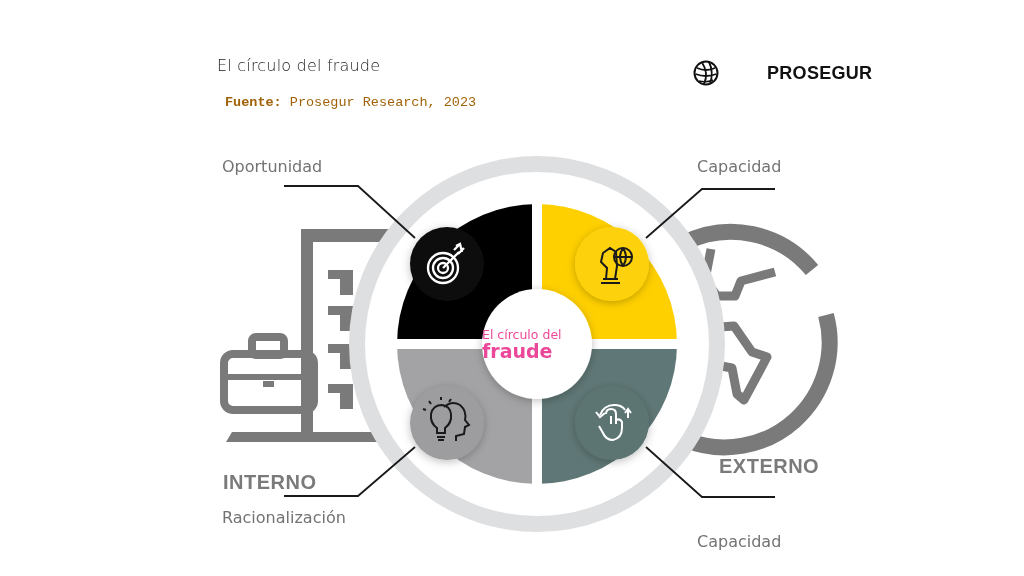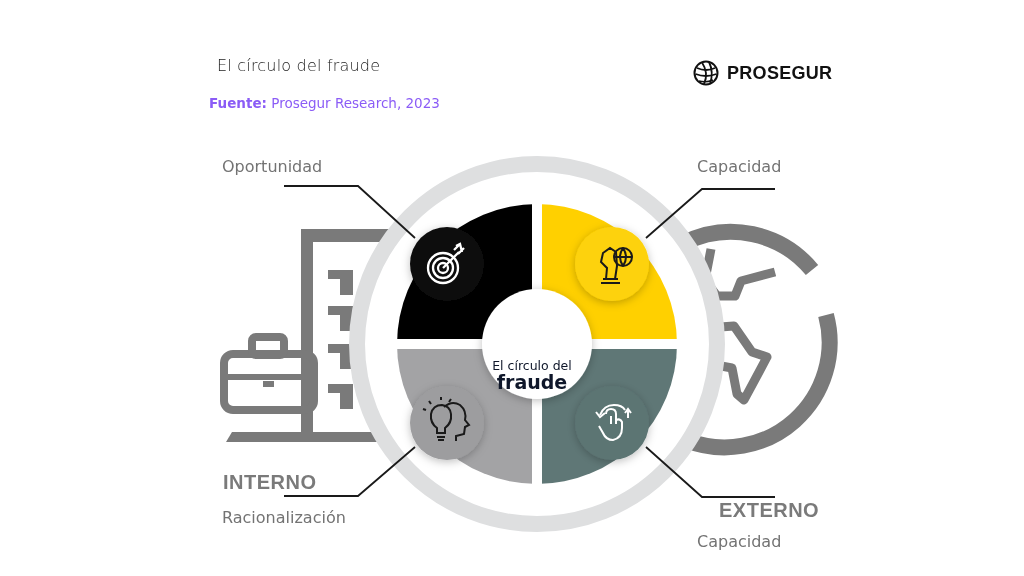--- a/index.html
+++ b/index.html
@@ -1,25 +1,25 @@
 <!DOCTYPE html>
 <html><head>
 <meta charset="utf-8">
 <style>
   html, body { margin: 0; padding: 0; background: #ffffff; }
   body { width: 1024px; height: 576px; position: relative; overflow: hidden; font-family: "DejaVu Sans", sans-serif; color: #1a1a1a; }
   .title { position: absolute; left: 217px; top: 56px; font-size: 16px; font-weight: 300; letter-spacing: 0.2px; color: #1c1c1c; }
-  .source { position: absolute; left: 209px; top: 95px; font-size: 13.5px; color: #8b5cf6; }
+  .source { position: absolute; left: 225px; top: 95px; font-size: 13.5px; color: #a16207; font-family: Liberation Mono, monospace; }
   .source b { font-weight: 700; }
   .logo { position: absolute; left: 693px; top: 60px; display: flex; align-items: center; gap: 8px; }
-  .logo-text { font-family: "Liberation Sans", sans-serif; font-weight: 700; font-size: 18px; letter-spacing: 0.3px; color: #111; }
+  .logo-text { font-family: "Liberation Sans", sans-serif; font-weight: 700; font-size: 18px; letter-spacing: 0.3px; color: #111; margin-left: 40px; }
   svg.stage { position: absolute; left: 0; top: 0; }
   .lbl { position: absolute; font-size: 16px; color: #737373; font-weight: 400; }
   .side { position: absolute; font-family: "Liberation Sans", sans-serif; font-weight: 700; font-size: 20px; color: #7a7a7a; letter-spacing: 0.5px; }
-  .center-text { position: absolute; left: 482px; top: 326px; width: 100px; text-align: center; font-size: 12.5px; line-height: 17px; color: #0f172a; margin-top: 31px; }
+  .center-text { position: absolute; left: 482px; top: 326px; width: 100px; font-size: 12.5px; line-height: 17px; color: #ec4899; }
   .center-text .b { font-weight: 700; font-size: 19px; }
 </style>
 </head>
 <body>
 
 <div class="title">El círculo del fraude</div>
 <div class="source"><b>Fuente:</b><span> Prosegur Research, 2023</span></div>
 
 <div class="logo">
   <svg width="26" height="26" viewBox="0 0 26 26">
@@ -127,13 +127,13 @@
   <div>El círculo del</div>
   <div class="b">fraude</div>
 </div>
 
 <div class="lbl" style="left:222px; top:157px;">Oportunidad</div>
 <div class="lbl" style="left:697px; top:157px;">Capacidad</div>
 <div class="lbl" style="left:222px; top:508px;">Racionalización</div>
 <div class="lbl" style="left:697px; top:532px;">Capacidad</div>
 
 <div class="side" style="left:223px; top:455px;margin-top:16px;">INTERNO</div>
-<div class="side" style="left:719px; top:455px;margin-top:44px;">EXTERNO</div>
+<div class="side" style="left:719px; top:455px;">EXTERNO</div>
 
 </body></html>

